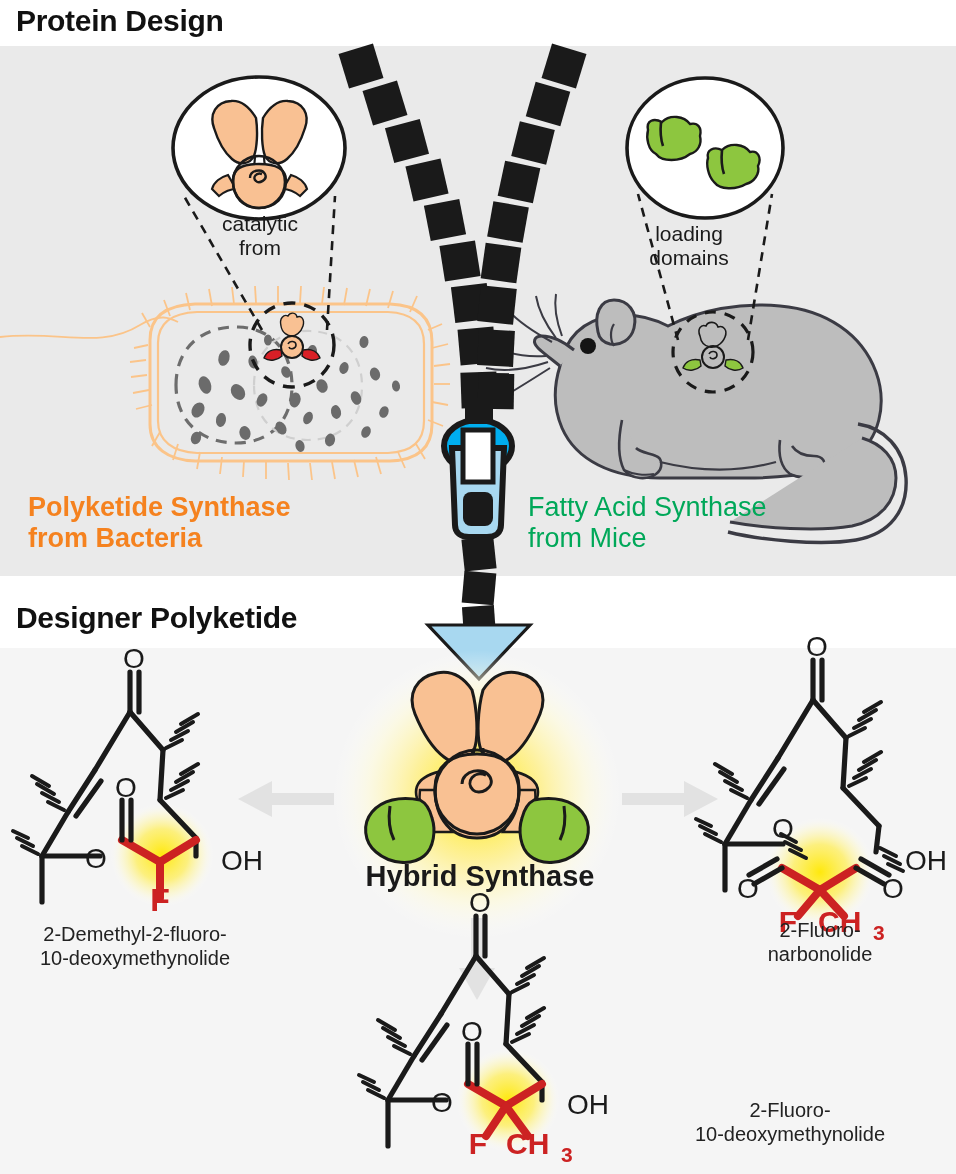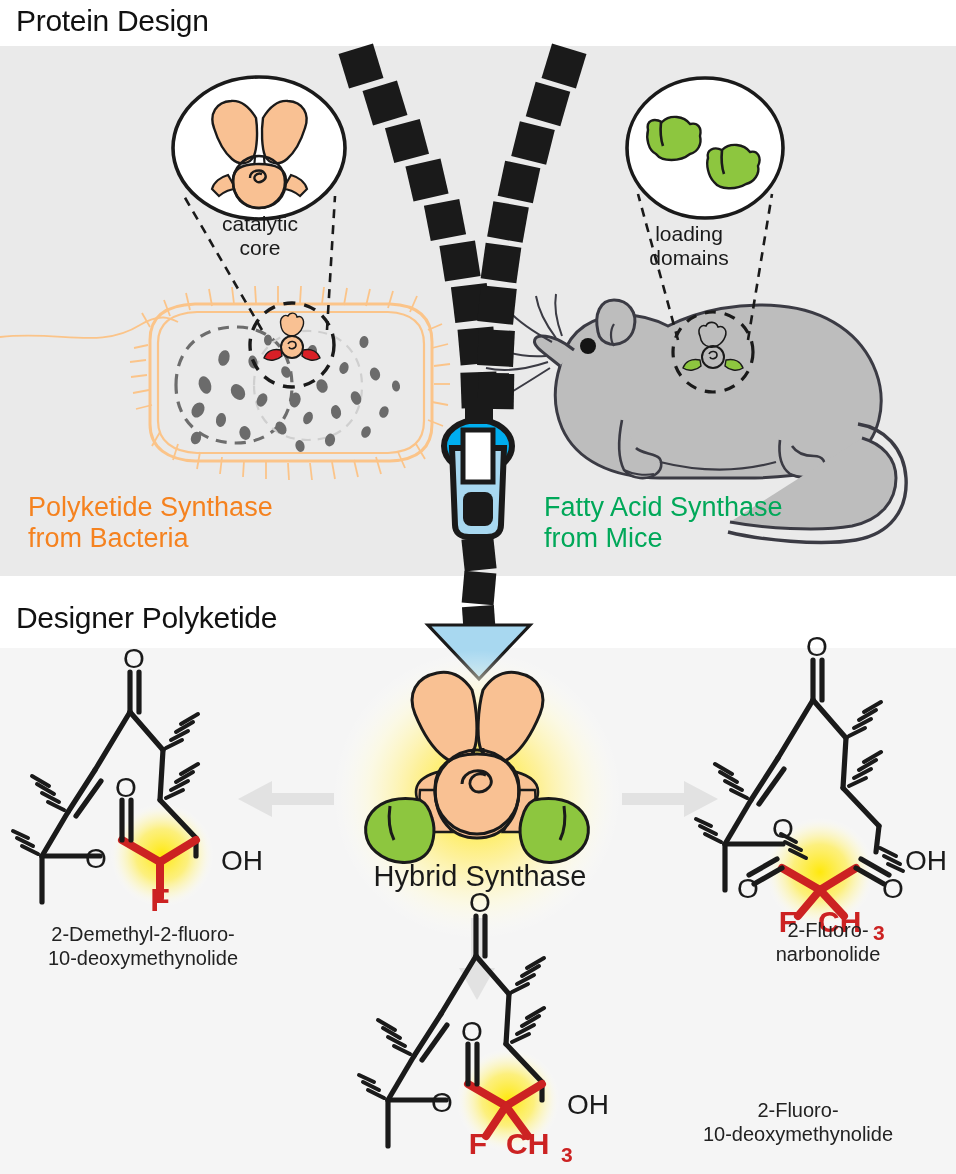--- a/index.html
+++ b/index.html
@@ -3,44 +3,44 @@
 <meta charset="utf-8">
 <style>
   html,body{margin:0;padding:0;background:#ffffff;}
   body{width:956px;height:1174px;position:relative;overflow:hidden;
        font-family:"Liberation Sans","DejaVu Sans",sans-serif;color:#1a1a1a;}
 
   .panel{position:absolute;left:0;width:956px;}
 
   
   .section-title{
-    position:absolute;font-weight:normal;font-size:30px;letter-spacing:-0.3px;
+    position:absolute;font-weight:bold;font-size:30px;letter-spacing:-0.3px;
     color:#111;white-space:nowrap;}
   #protein-design-title{left:16px;top:4px;}
   #designer-title{left:16px;top:601px;}
 
   
   #top-panel{top:46px;height:530px;background:#eaeaea;}
   #bottom-panel{top:648px;height:526px;background:#f5f5f5;}
 
   
   .organism-label{position:absolute;font-size:27px;line-height:31px;white-space:pre-line;}
-  #pks-label{left:28px;top:492px;color:#F5821F;}
-  #fas-label{left:528px;top:492px;color:#00A859;margin-left:16px;}
+  #pks-label{left:28px;top:492px;color:#F5821F;font-weight:bold;}
+  #fas-label{left:528px;top:492px;color:#00A859;}
 
   .inset-label{position:absolute;font-size:21px;line-height:24px;text-align:center;
     white-space:pre-line;color:#1a1a1a;}
   #catalytic-label{left:180px;top:212px;width:160px;}
   #loading-label{left:604px;top:222px;width:170px;}
 
   #hybrid-label{position:absolute;left:330px;top:860px;width:300px;text-align:center;
-    font-size:29px;color:#1a1a1a;}
+    font-size:29px;color:#1a1a1a;font-weight:bold;}
 
   .mol-label{position:absolute;font-size:20px;line-height:24px;text-align:center;
-    white-space:pre-line;color:#222;padding-left:8px;}
+    white-space:pre-line;color:#222;}
   #mol-left-label{left:0px;top:922px;width:270px;}
   #mol-right-label{left:700px;top:918px;width:240px;}
   #mol-bottom-label{left:640px;top:1098px;width:300px;}
 
   svg{display:block;}
   .svg-layer{position:absolute;left:0;top:0;width:956px;height:1174px;pointer-events:none;}
 </style>
 </head>
 <body>
 
@@ -524,21 +524,21 @@
     <text x="567" y="1114" text-anchor="start">OH</text>
   </g>
   <g font-family="Liberation Sans, sans-serif" font-weight="bold" fill="#CC2222">
     <text x="478" y="1154" font-size="30" text-anchor="middle">F</text>
     <text x="506" y="1154" font-size="30" text-anchor="start">CH</text>
     <text x="561" y="1162" font-size="21" text-anchor="start">3</text>
   </g>
 </svg>
 
 <div class="inset-label" id="catalytic-label">catalytic
-core</div>
+from</div>
 
 <div class="inset-label" id="loading-label">loading
 domains</div>
 
 <div class="organism-label" id="pks-label">Polyketide Synthase
 from Bacteria</div>
 
 <div class="organism-label" id="fas-label">Fatty Acid Synthase
 from Mice</div>
 

